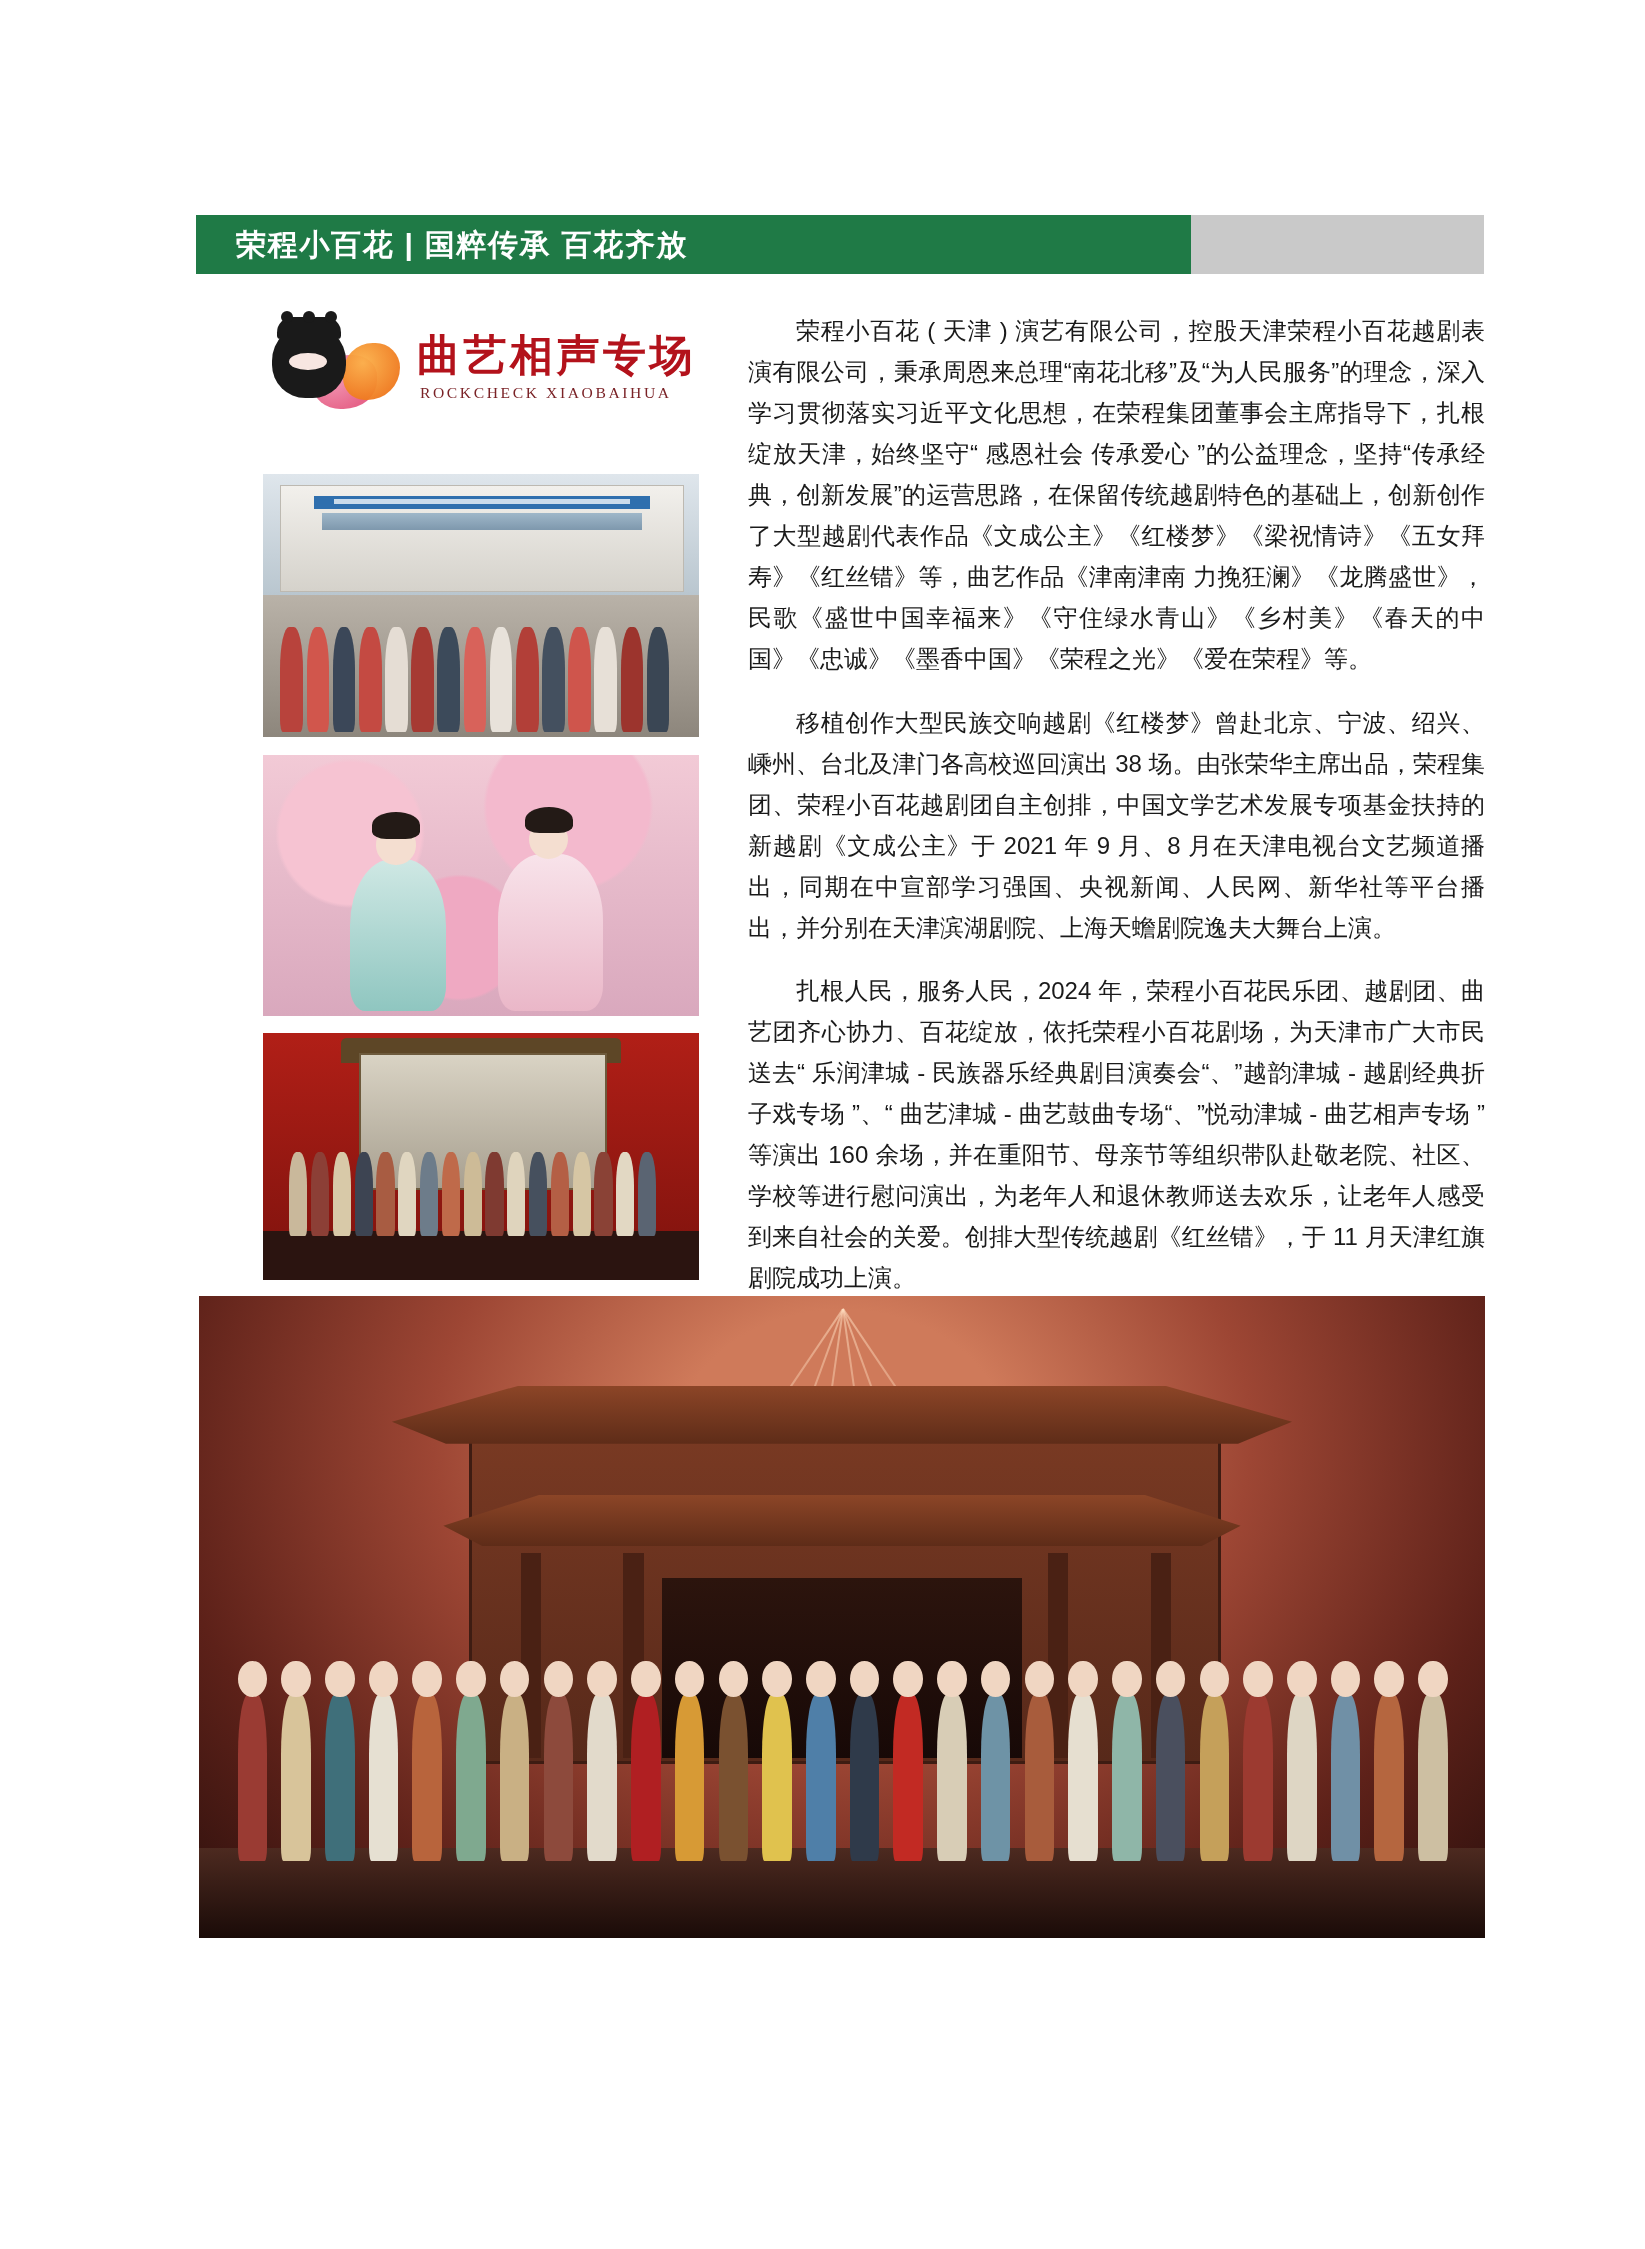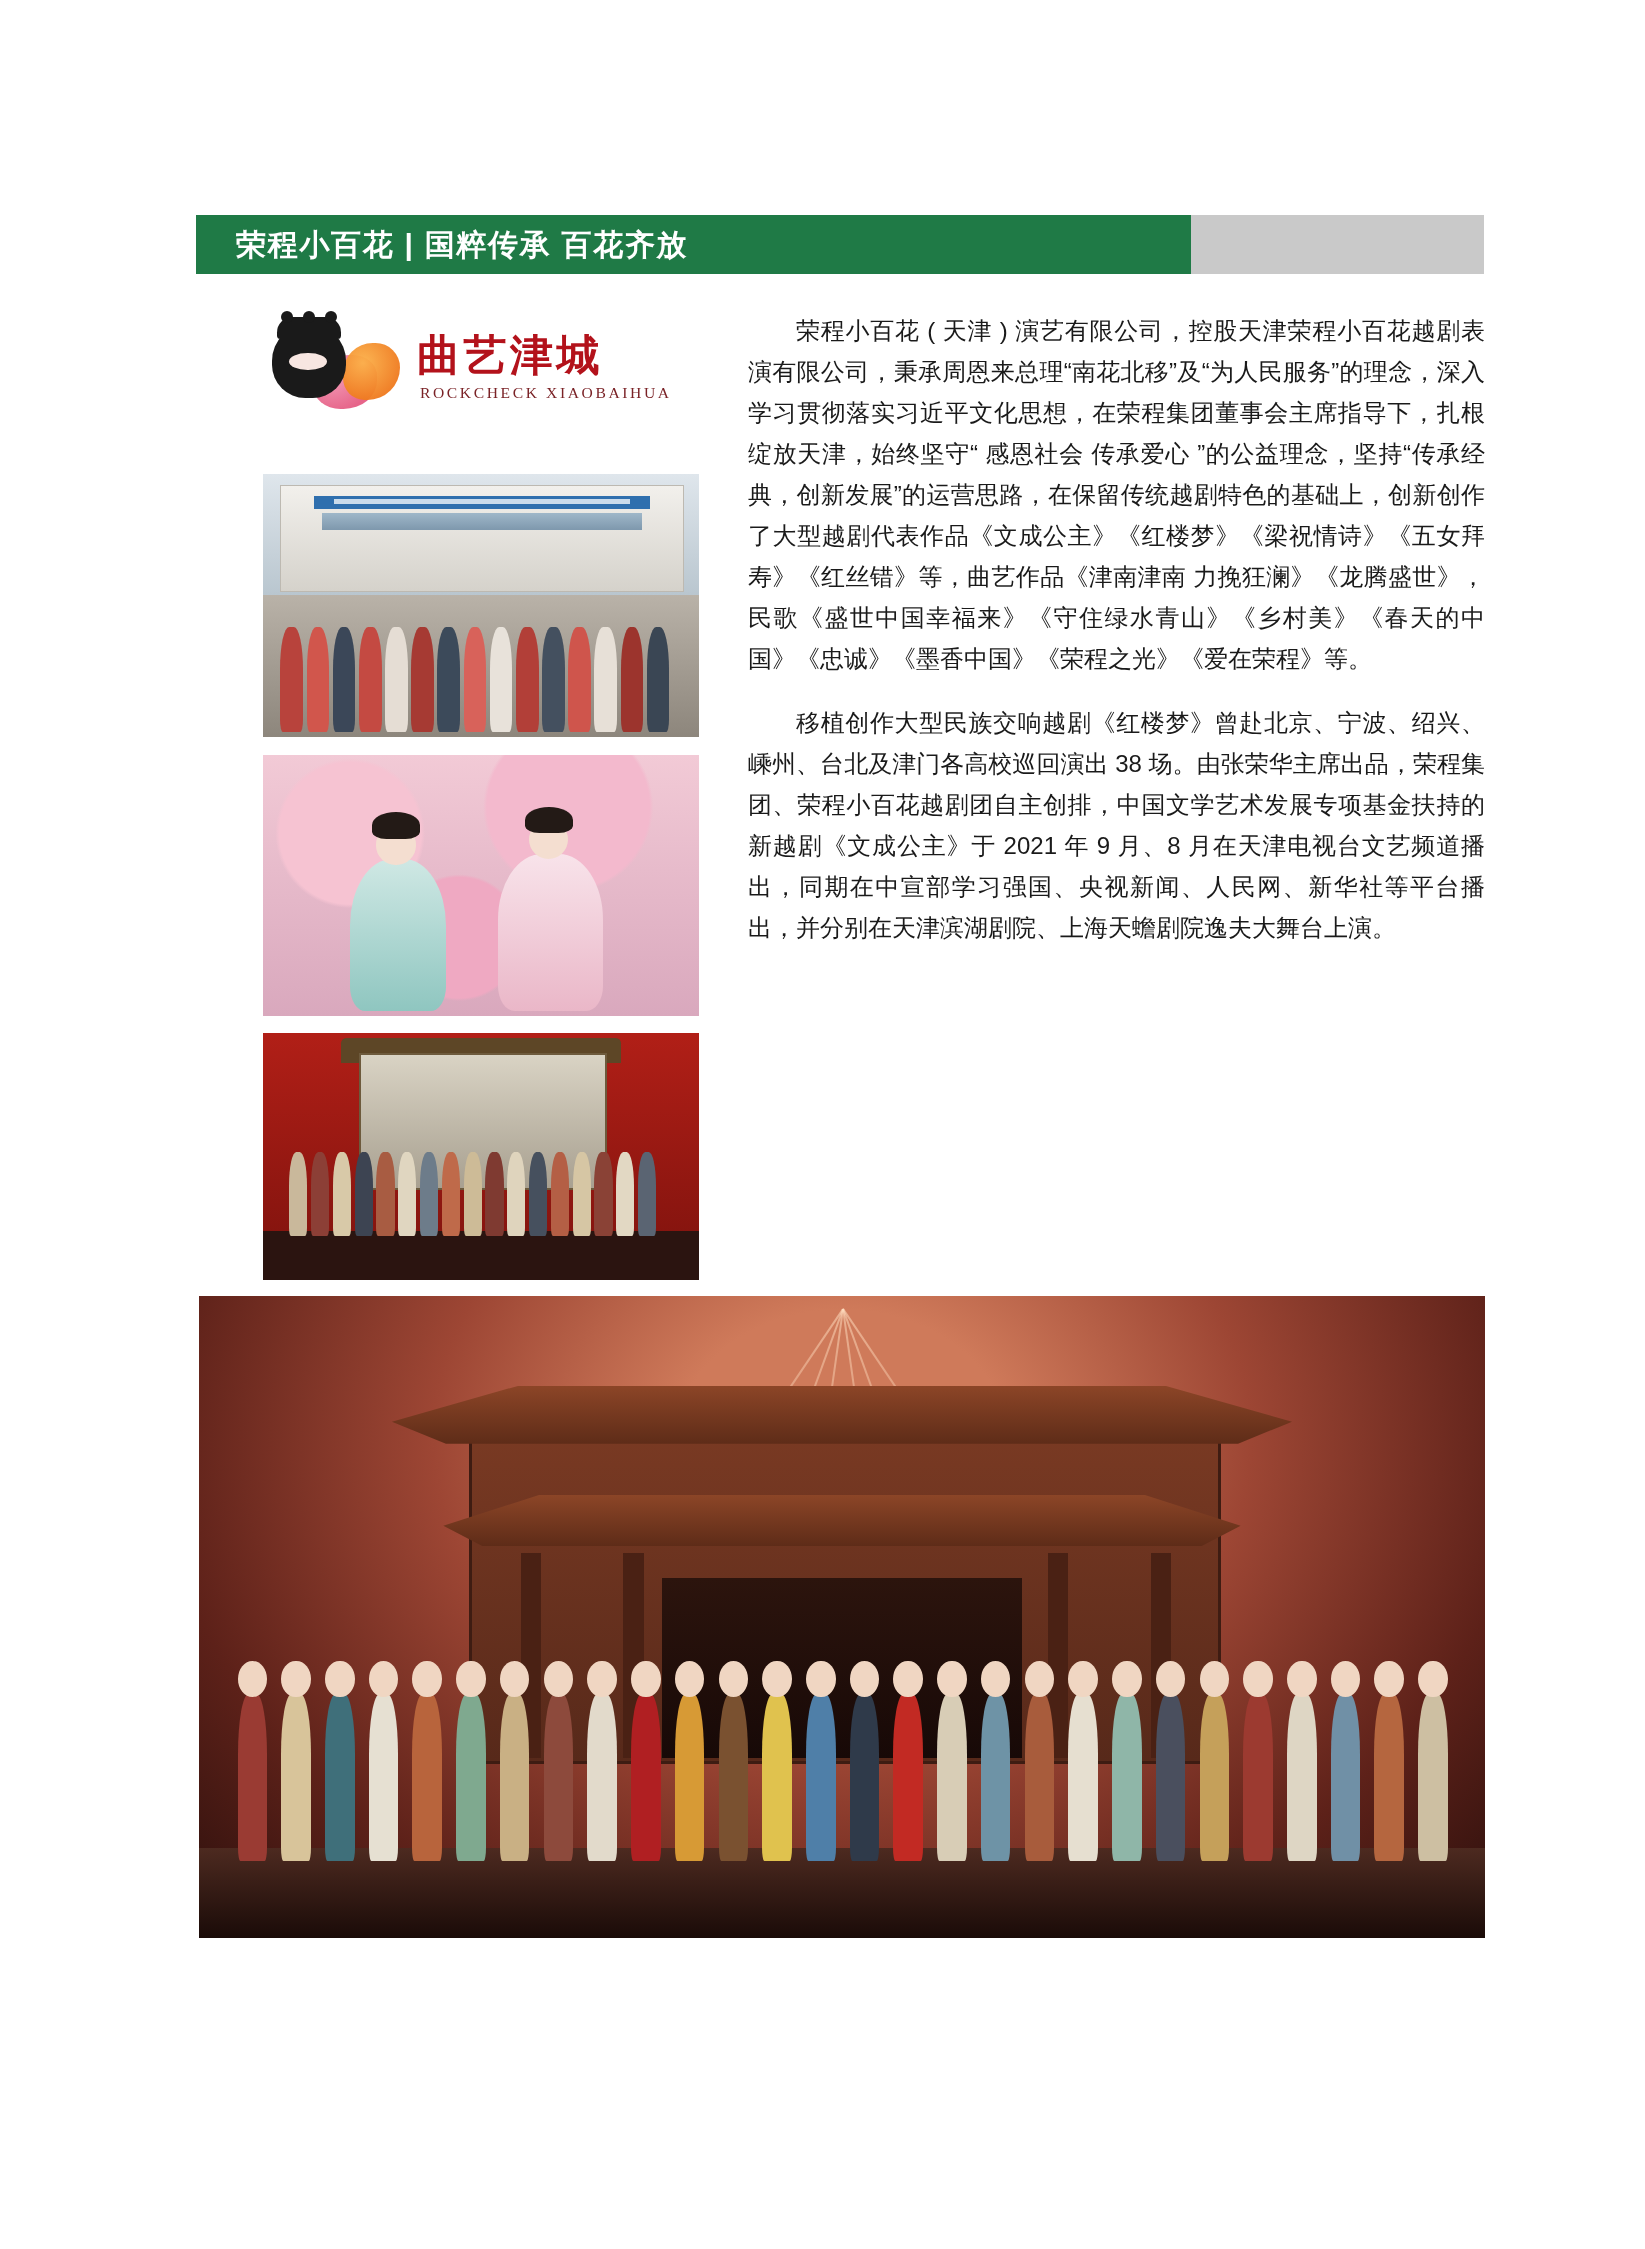--- a/index.html
+++ b/index.html
@@ -245,21 +245,21 @@
     <div class="logo-mark">
       <div class="logo-petal-pink"></div>
       <div class="logo-petal-orange"></div>
       <div class="logo-face"></div>
       <div class="logo-crown">
         <span style="left:3.5px"></span>
           <span style="left:26px"></span>
           <span style="left:48px"></span>
       </div>
     </div>
-    <div class="logo-cn">曲艺津城</div>
+    <div class="logo-cn">曲艺相声专场</div>
     <div class="logo-en">ROCKCHECK XIAOBAIHUA</div>
   </div>
 
   <div class="photo photo-1">
     <div class="p1-sky"></div>
     <div class="p1-bld">
       <div class="p1-band"></div>
       <div class="p1-glass"></div>
     </div>
     <div class="p1-ground"></div>
@@ -414,16 +414,17 @@
         <div class="big-head"></div>
       </div>
     <div class="big-person" style="left:94.8%;background:#cdbfa2;">
         <div class="big-head"></div>
       </div>
   </div>
 
   <div class="text-col">
     <p class="para">荣程小百花 ( 天津 ) 演艺有限公司，控股天津荣程小百花越剧表演有限公司，秉承周恩来总理“南花北移”及“为人民服务”的理念，深入学习贯彻落实习近平文化思想，在荣程集团董事会主席指导下，扎根绽放天津，始终坚守“ 感恩社会 传承爱心 ”的公益理念，坚持“传承经典，创新发展”的运营思路，在保留传统越剧特色的基础上，创新创作了大型越剧代表作品《文成公主》《红楼梦》《梁祝情诗》《五女拜寿》《红丝错》等，曲艺作品《津南津南 力挽狂澜》《龙腾盛世》，民歌《盛世中国幸福来》《守住绿水青山》《乡村美》《春天的中国》《忠诚》《墨香中国》《荣程之光》《爱在荣程》等。</p>
     <p class="para">移植创作大型民族交响越剧《红楼梦》曾赴北京、宁波、绍兴、嵊州、台北及津门各高校巡回演出 38 场。由张荣华主席出品，荣程集团、荣程小百花越剧团自主创排，中国文学艺术发展专项基金扶持的新越剧《文成公主》于 2021 年 9 月、8 月在天津电视台文艺频道播出，同期在中宣部学习强国、央视新闻、人民网、新华社等平台播出，并分别在天津滨湖剧院、上海天蟾剧院逸夫大舞台上演。</p>
+    <p class="para">扎根人民，服务人民，2024 年，荣程小百花民乐团、越剧团、曲艺团齐心协力、百花绽放，依托荣程小百花剧场，为天津市广大市民送去“ 乐润津城 - 民族器乐经典剧目演奏会“、”越韵津城 - 越剧经典折子戏专场 ”、“ 曲艺津城 - 曲艺鼓曲专场“、”悦动津城 - 曲艺相声专场 ”等演出 160 余场，并在重阳节、母亲节等组织带队赴敬老院、社区、学校等进行慰问演出，为老年人和退休教师送去欢乐，让老年人感受到来自社会的关爱。创排大型传统越剧《红丝错》，于 11 月天津红旗剧院成功上演。</p>
   </div>
 
 </div>
 
 
 </body></html>

